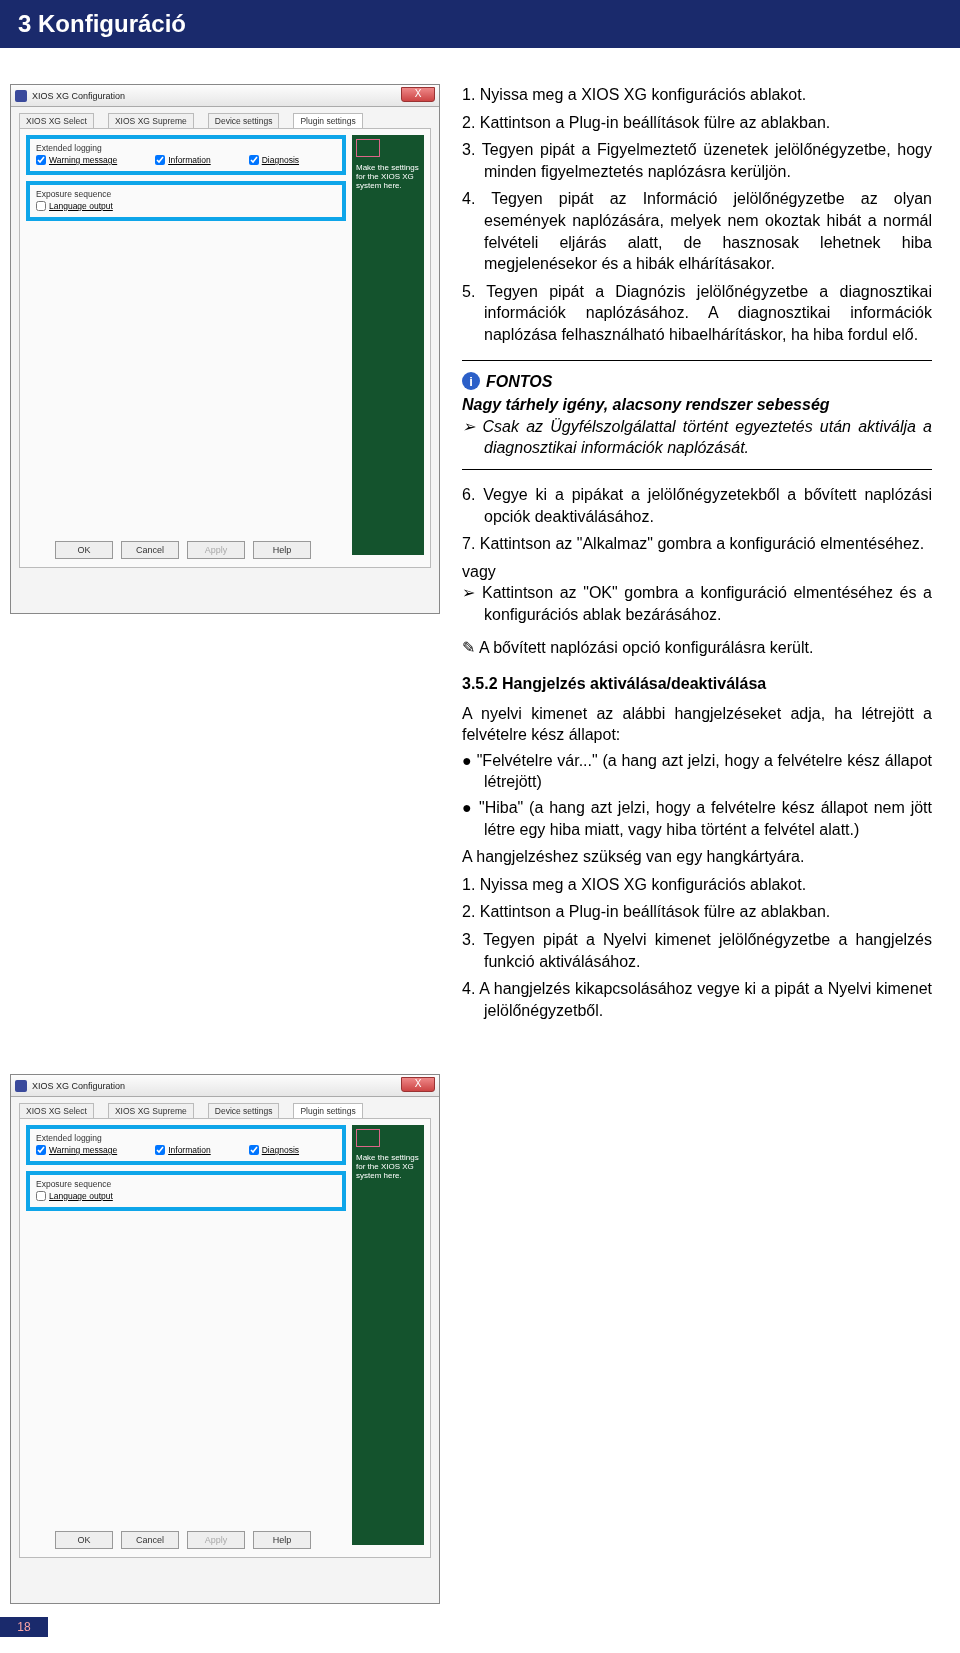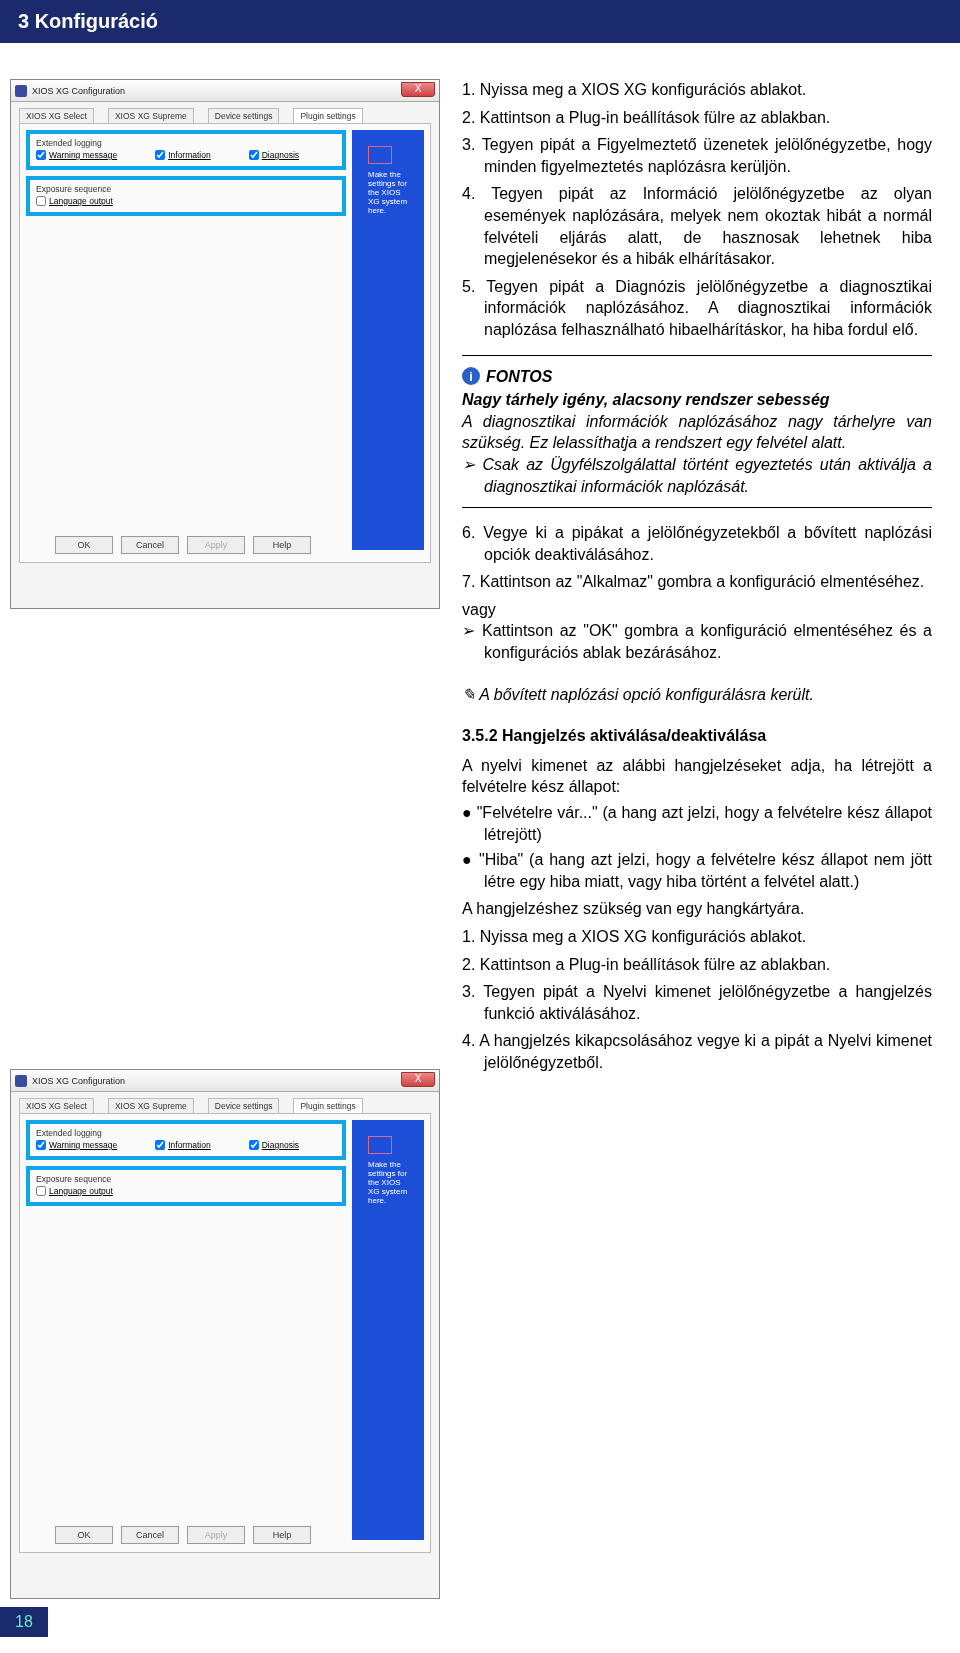--- a/index.html
+++ b/index.html
@@ -6,21 +6,21 @@
   body {
     font-family: Arial, Helvetica, sans-serif;
     width: 960px;
     height: 1653px;
     background: #fff;
     position: relative;
   }
   .header-bar {
     background: #1a2a6c;
     color: #fff;
-    font-size: 20px;
+    font-size: 24px;
     font-weight: bold;
     padding: 10px 18px;
     margin-bottom: 36px;
   }
   .main-area {
     display: flex;
     gap: 22px;
     padding: 0 10px;
   }
   .left-col { width: 430px; flex-shrink: 0; }
@@ -81,24 +81,24 @@
     border: 1px solid #bbb;
     background: #fafafa;
     height: 440px;
     position: relative;
   }
   .rightpanel {
     position: absolute;
     right: 6px; top: 6px;
     width: 72px;
     height: 420px;
-    background: #1d4ed8;
+    background: #14532d;
     color: #fff;
     font-size: 8px;
-    padding: 16px;
+    padding: 4px;
   }
   .rightpanel .cam {
     width: 24px; height: 18px;
     border: 1px solid #d68;
     margin-bottom: 6px;
   }
   .fieldset {
     border: 4px solid #0ea5e9;
     margin: 6px 84px 6px 6px;
     padding: 4px 6px 6px 6px;
@@ -175,40 +175,39 @@
   }
   .arrow-item {
     padding-left: 22px;
     text-indent: -22px;
     margin: 0 0;
     text-align: justify;
   }
   .hand-item {
     padding-left: 22px;
     text-indent: -22px;
-    margin: 20px 0;
-    text-align: justify;
-    font-style: italic;
+    margin: 12px 0;
+    text-align: justify;
   }
   .subheading {
     font-weight: bold;
     margin: 14px 0 8px 0;
   }
   .page-num {
     position: absolute;
     bottom: 16px;
     left: 0;
     background: #1a2a6c;
-    color: #5eead4;
+    color: #fca5a5;
     width: 48px;
-    height: 30px;
+    height: 20px;
     display: flex;
     align-items: center;
     justify-content: center;
-    font-size: 16px;
+    font-size: 12px;
   }
 </style>
 </head>
 <body>
 
 <div class="header-bar">3 Konfiguráció</div>
 
 <div class="main-area">
   <div class="left-col">
 
@@ -327,21 +326,20 @@
       <li>4.  Tegyen pipát az Információ jelölőnégyzetbe az olyan események naplózására, melyek nem okoztak hibát a normál felvételi eljárás alatt, de hasznosak lehetnek hiba megjelenésekor és a hibák elhárításakor.</li>
       <li>5.  Tegyen pipát a Diagnózis jelölőnégyzetbe a diagnosztikai információk naplózásához. A diagnosztikai információk naplózása felhasználható hibaelhárításkor, ha hiba fordul elő.</li>
     </ol>
 
     <div class="note-box">
       <div class="note-title">
         <span class="info-icon">i</span>
         <span>FONTOS</span>
       </div>
       <div style="font-weight:bold">Nagy tárhely igény, alacsony rendszer sebesség</div>
-      <div>A diagnosztikai információk naplózásához nagy tárhelyre van szükség. Ez lelassíthatja a rendszert egy felvétel alatt.</div>
       <div class="arrow-item">➢  Csak az Ügyfélszolgálattal történt egyeztetés után aktiválja a diagnosztikai információk naplózását.</div>
     </div>
 
     <ol class="numbered">
       <li>6.  Vegye ki a pipákat a jelölőnégyzetekből a bővített naplózási opciók deaktiválásához.</li>
       <li>7.  Kattintson az "Alkalmaz" gombra a konfiguráció elmentéséhez.</li>
     </ol>
     <div>vagy</div>
     <div class="arrow-item">➢  Kattintson az "OK" gombra a konfiguráció elmentéséhez és a konfigurációs ablak bezárásához.</div>
     <div class="hand-item">✎  A bővített naplózási opció konfigurálásra került.</div>

